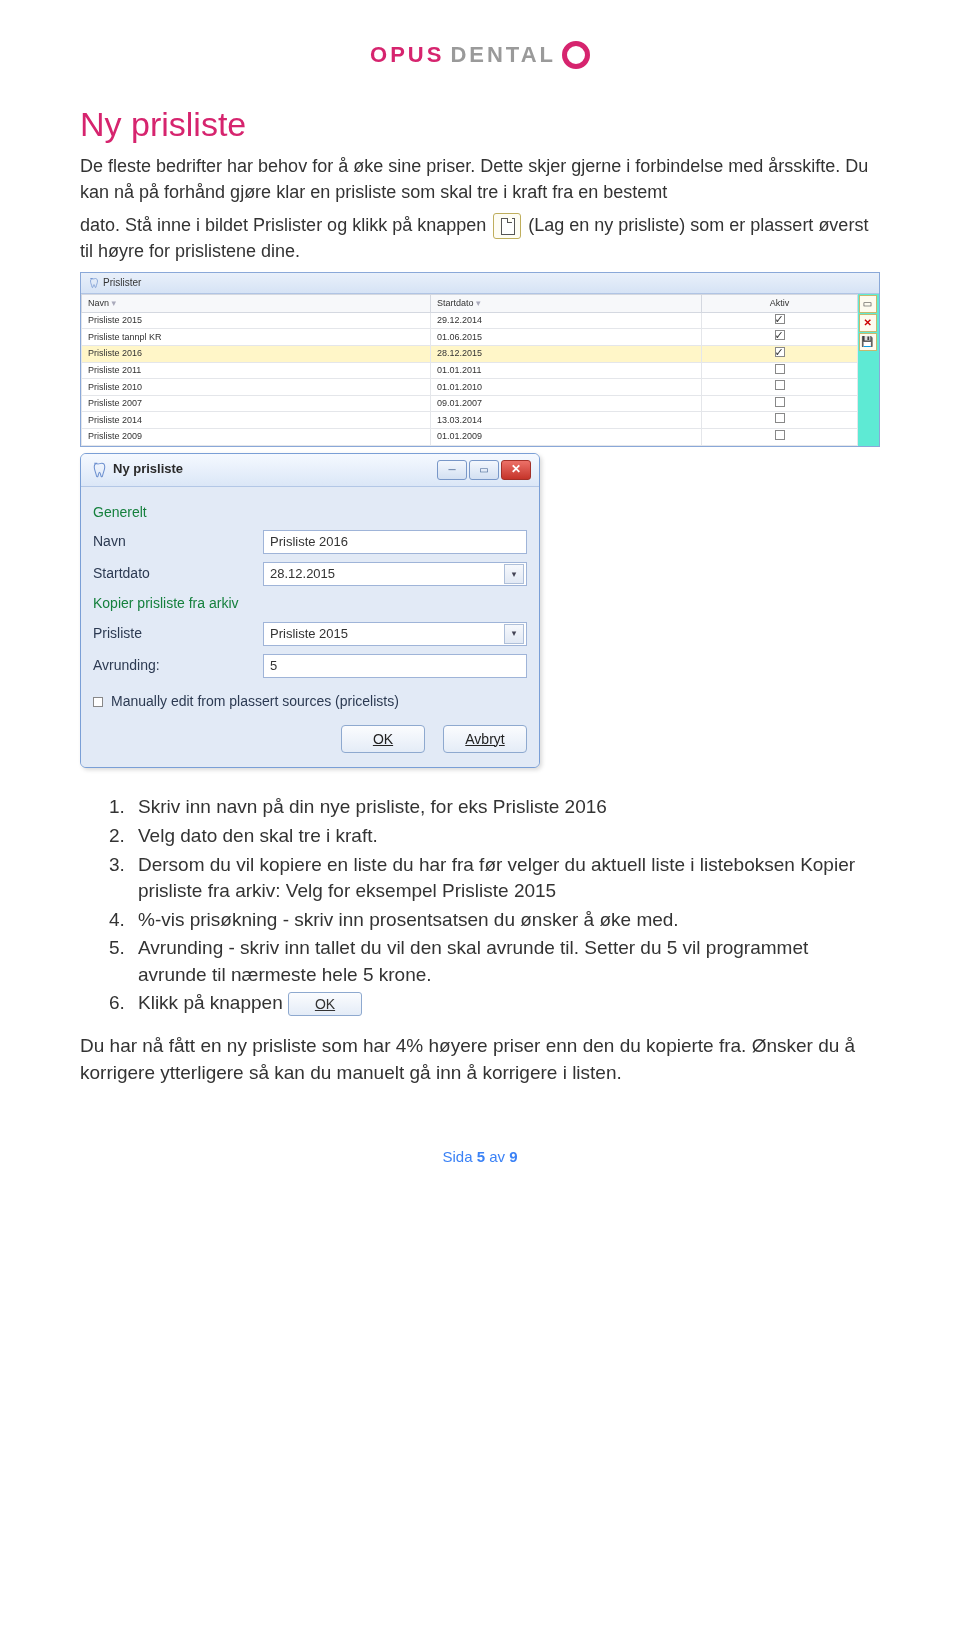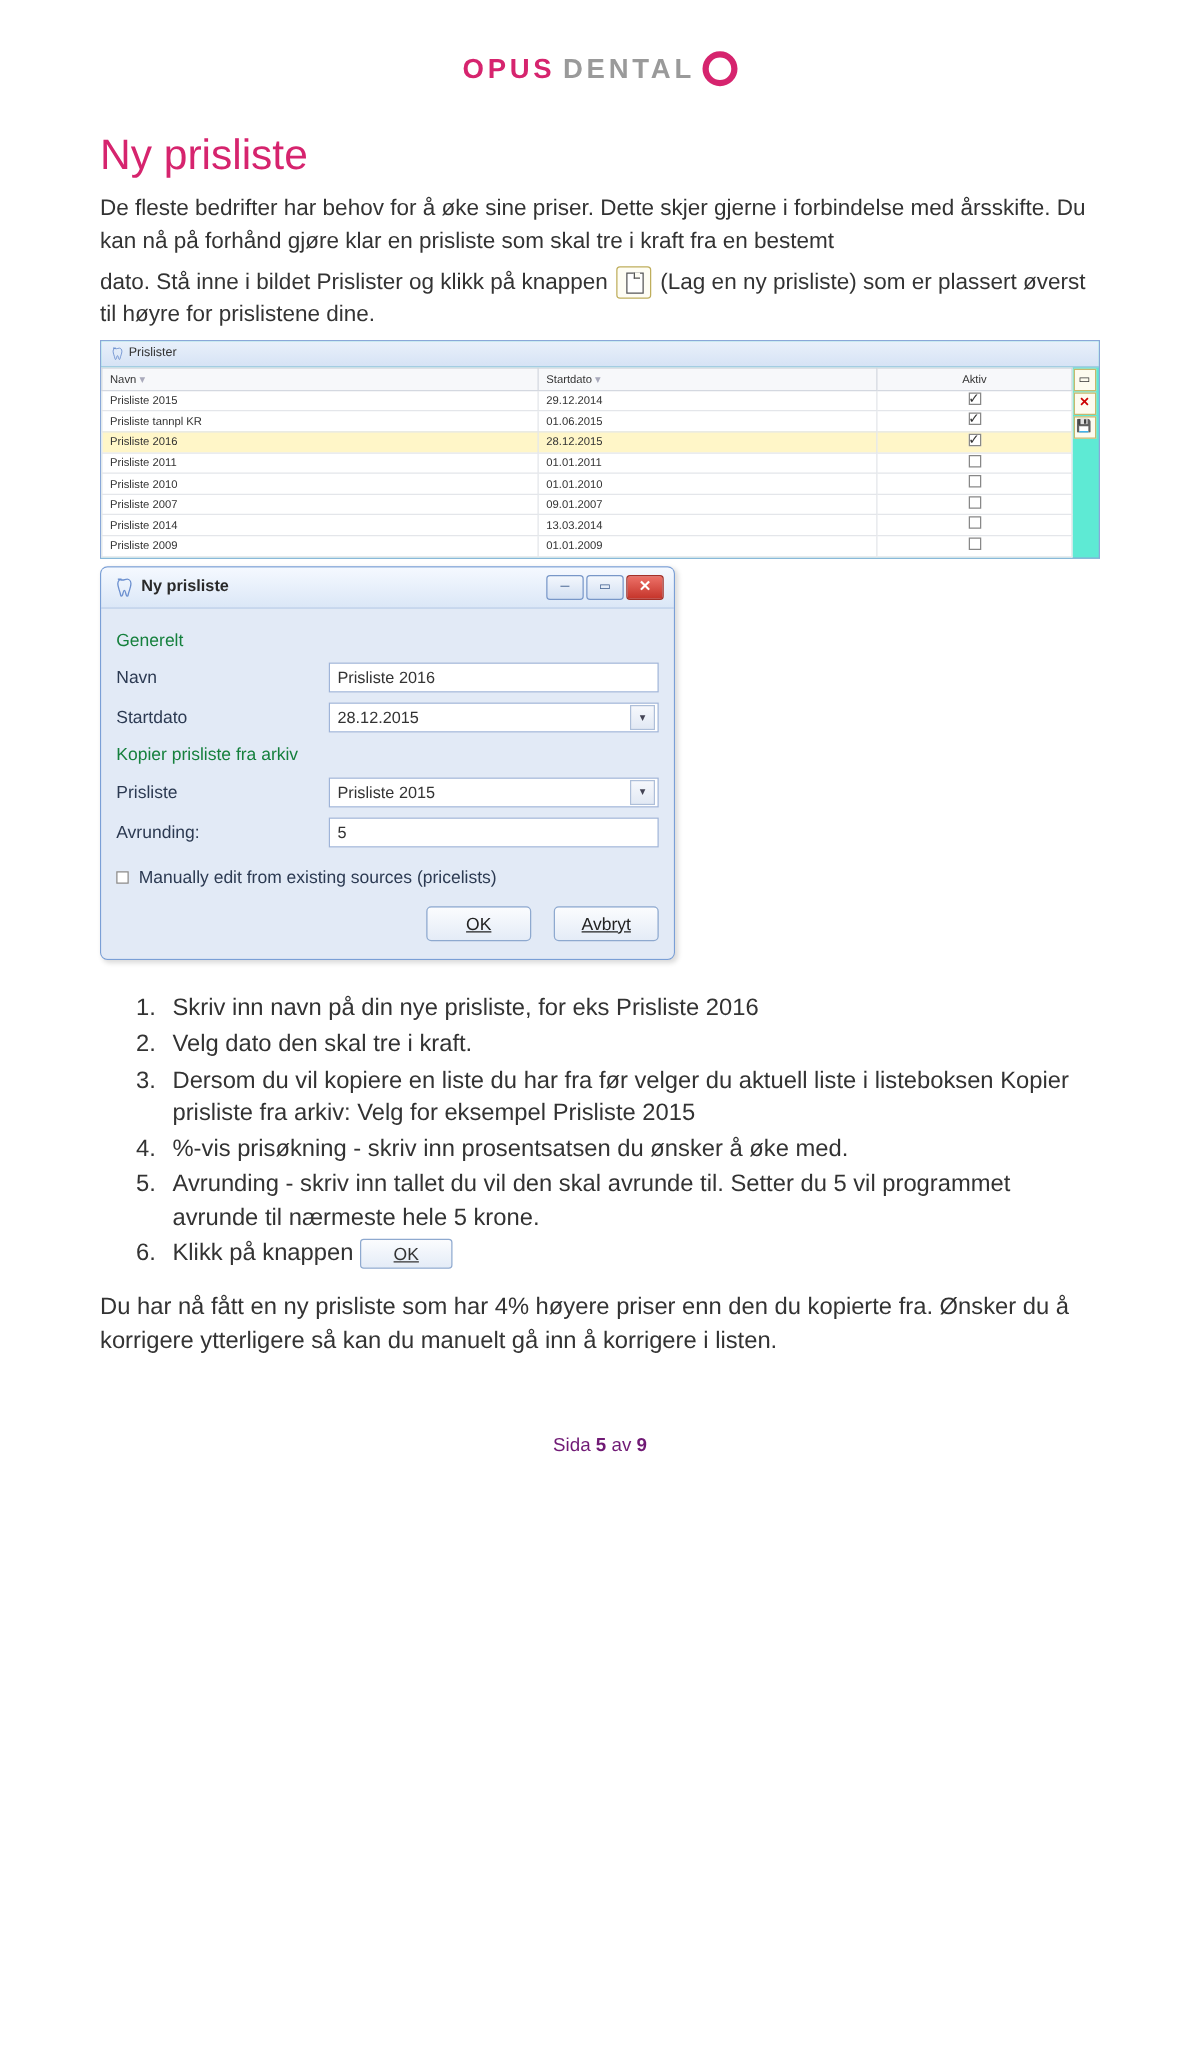--- a/index.html
+++ b/index.html
@@ -185,21 +185,21 @@
     min-width: 74px; height: 24px;
     border: 1px solid #8ea9cf; border-radius: 3px;
     background: linear-gradient(#fbfcfe, #e4ecf7);
     vertical-align: middle;
     text-align: center;
     font-size: 14px;
     padding-top: 2px;
     font-family: Tahoma, sans-serif;
   }
   .footer-text { margin-top: 14px; font-size: 19px; }
-  .page-num { text-align: center; margin-top: 60px; color: #701a75; font-size: 15px; }
+  .page-num { text-align: center; margin-top: 60px; color: #3b82f6; font-size: 15px; }
 </style>
 </head>
 <body>
 
 <div class="page">
 
   <div class="logo-wrap">
     <span class="logo">
       <span>OPUS</span>
         <span class="dental">DENTAL</span>
@@ -323,21 +323,21 @@
         </div>
       </div>
       <div class="form-row">
         <label>Avrunding:</label>
         <div class="txt">
             <span>5</span>
           </div>
       </div>
       <div class="man-row">
         <span class="chk"></span>
-        <span>Manually edit from existing sources (pricelists)</span>
+        <span>Manually edit from plassert sources (pricelists)</span>
       </div>
       <div class="dlg-btns">
         <div class="dlg-btn">
             <u>OK</u>
           </div>
         <div class="dlg-btn">
             <u>Avbryt</u>
           </div>
       </div>
     </div>

